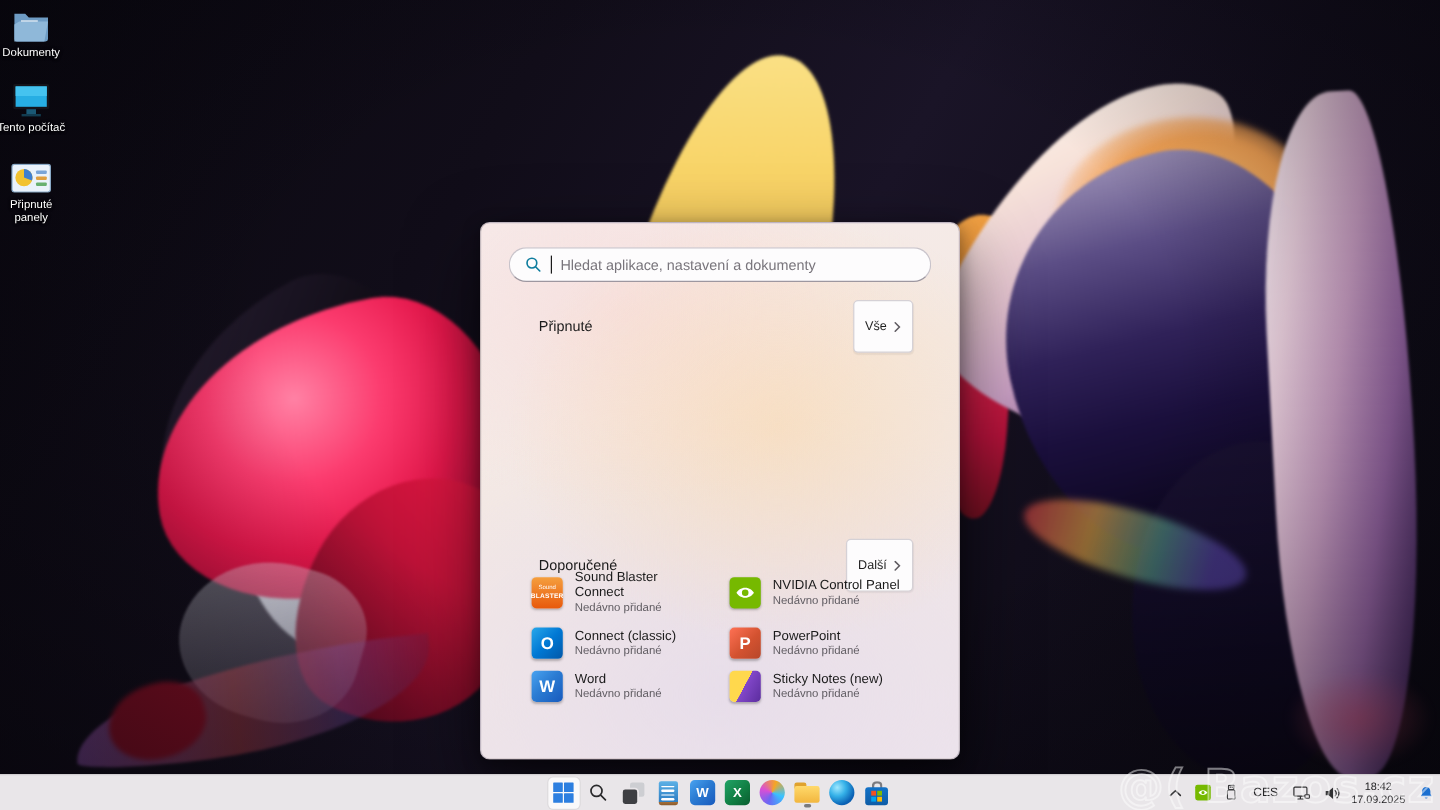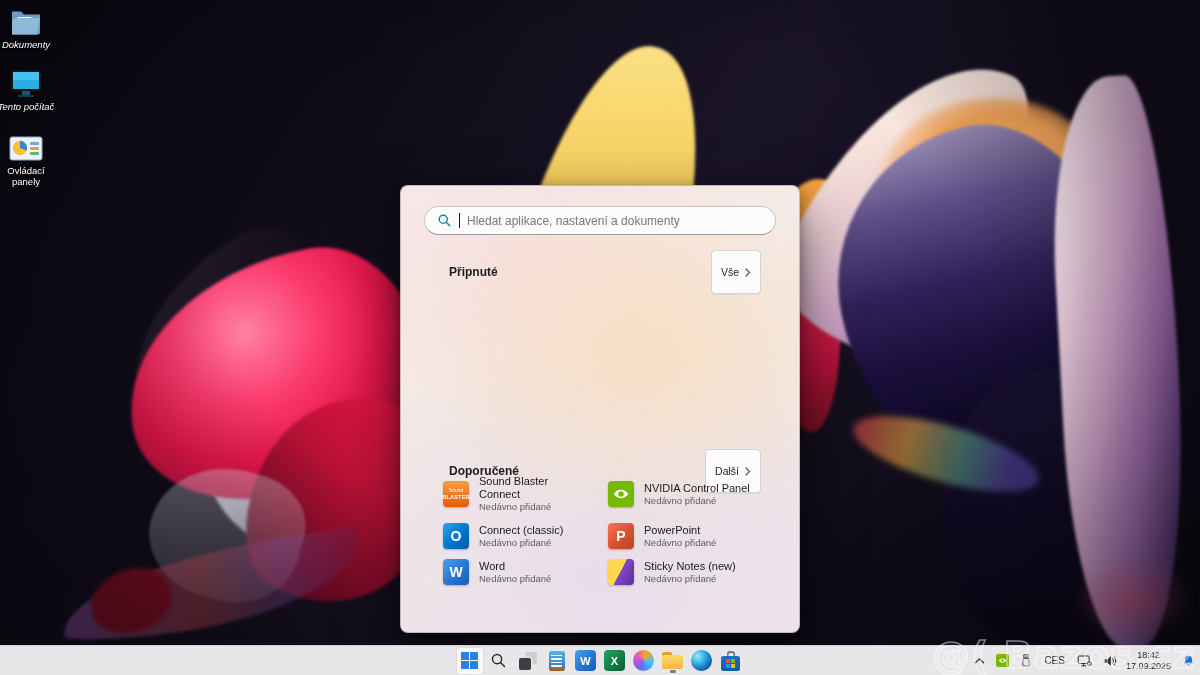--- a/index.html
+++ b/index.html
@@ -59,21 +59,21 @@
   .w-petal-glow { left:1072px; top:558px; width:122px; height:82px;
     background:radial-gradient(ellipse, rgba(222,82,112,.55), rgba(222,82,112,0) 70%); filter:blur(4px); }
   .w-vignette { inset:0; pointer-events:none;
     background:radial-gradient(ellipse at 50% 42%, rgba(0,0,0,0) 45%, rgba(4,3,8,.55) 95%); }
 
   
   .dicon { position:absolute; left:0; width:52px; display:flex; flex-direction:column;
     align-items:center; gap:3px; z-index:2; cursor:default; }
   .dicon-label { color:#fff; font-size:9.5px; text-align:center; line-height:11px;
     text-shadow:0 1px 2px rgba(0,0,0,.95), 0 0 3px rgba(0,0,0,.8); max-width:64px; }
-  .nw { white-space:nowrap;font-style:italic; }
+  .nw { white-space:nowrap; }
 
   
   .start-menu { position:absolute; left:400px; top:185px; width:400px; height:448px; z-index:5;
     border-radius:8px; border:1px solid rgba(125,115,130,.4);
     box-shadow:0 24px 60px rgba(0,0,0,.6), 0 4px 14px rgba(0,0,0,.35);
     background:
       radial-gradient(ellipse 320px 260px at 62% 38%, rgba(250,216,170,.55), rgba(250,216,170,0) 70%),
       radial-gradient(ellipse 300px 220px at 30% 16%, rgba(248,214,214,.5), rgba(248,214,214,0) 75%),
       radial-gradient(ellipse 420px 300px at 50% 88%, rgba(226,216,234,.62), rgba(226,216,234,0) 80%),
       linear-gradient(160deg,#f6eceb 0%,#f4e9e4 40%,#efe6ec 100%); }
@@ -81,21 +81,21 @@
     background:#fdfcfd; border:1px solid #c9c4cb; border-bottom-color:#9d97a0;
     border-radius:15px; display:flex; align-items:center; padding:0 12px; gap:7px; }
   .caret { width:1px; height:15px; background:#1b1b1b; }
   .sm-search input { flex:1; border:none; outline:none; background:transparent;
     font-size:12px; color:#000000; font-family:"Liberation Sans", sans-serif; }
   .sm-search input::placeholder { color:#79757c; }
   .sec-head { position:absolute; left:48px; right:38px; display:flex;
     justify-content:space-between; align-items:center; }
   .sec-head.pinned { top:64px; }
   .sec-head.recom  { top:263px; }
-  .sec-title { font-size:12px; font-weight:bold; color:#1b1b1b; }
+  .sec-title { font-size:12px; font-weight:normal; color:#1b1b1b; }
   .pill-btn { background:#fdfcfd; border:1px solid #d5d1d6; border-radius:4px;
     box-shadow:0 1px 1px rgba(0,0,0,.06); padding:15px 9px; font-size:10.5px; color:#1f1f1f;
     display:flex; align-items:center; gap:6px; cursor:pointer; }
   .rec-grid { position:absolute; left:36px; right:36px; top:286px;
     display:grid; grid-template-columns:1fr 1fr; column-gap:4px; row-gap:4px; }
   .rec-item { display:flex; align-items:center; gap:10px; padding:3px 6px; border-radius:4px; cursor:pointer; }
   .rec-name { font-size:11px; color:#1b1b1b; line-height:13px; }
   .rec-status { font-size:9.5px; color:#5f5b61; line-height:12px; }
   .app-ico { width:26px; height:26px; border-radius:4px; flex:0 0 26px;
     display:flex; align-items:center; justify-content:center;
@@ -227,21 +227,21 @@
 </div>
 <div class="dicon" style="top:136px;">
   <svg width="34" height="26" viewBox="0 0 34 26">
     <rect x="1" y="1" width="32" height="23" rx="2" fill="#eaf2fb" stroke="#89a9c6" stroke-width="1"></rect>
     <circle cx="11" cy="12" r="7.2" fill="#f2c230"></circle>
     <path d="M11 12 L11 4.8 A7.2 7.2 0 0 1 17.6 14.5 Z" fill="#3f7fd1"></path>
     <rect x="21" y="6" width="9" height="3" rx="1" fill="#7aa5d8"></rect>
     <rect x="21" y="11" width="9" height="3" rx="1" fill="#e0a040"></rect>
     <rect x="21" y="16" width="9" height="3" rx="1" fill="#68b070"></rect>
   </svg>
-  <div class="dicon-label">Ovládací panely</div>
+  <div class="dicon-label">Připnuté panely</div>
 </div>
 
 <div class="start-menu">
 
   <div class="sm-search">
     <svg width="15" height="15" viewBox="0 0 24 24">
       <circle cx="10" cy="10" r="6.5" fill="none" stroke="#0e7d9e" stroke-width="2.2"></circle>
       <line x1="15.2" y1="15.2" x2="20.5" y2="20.5" stroke="#0e7d9e" stroke-width="2.2" stroke-linecap="round"></line>
     </svg>
     <span class="caret"></span>

